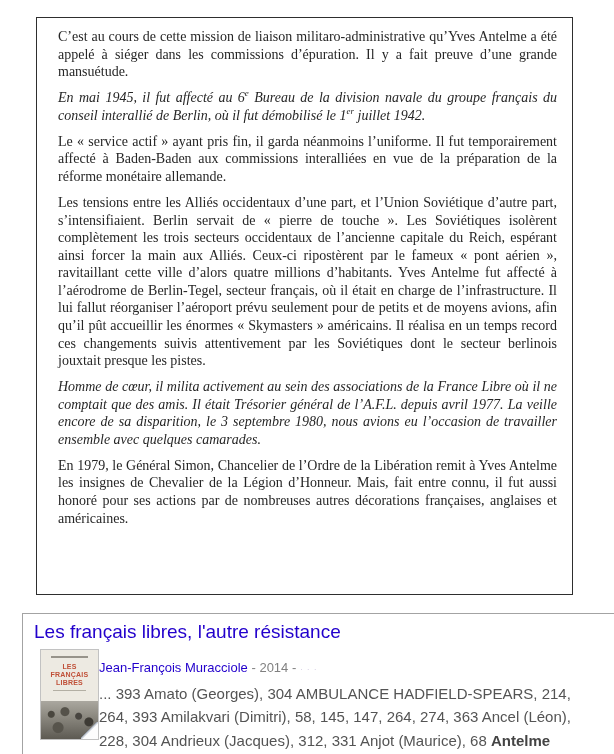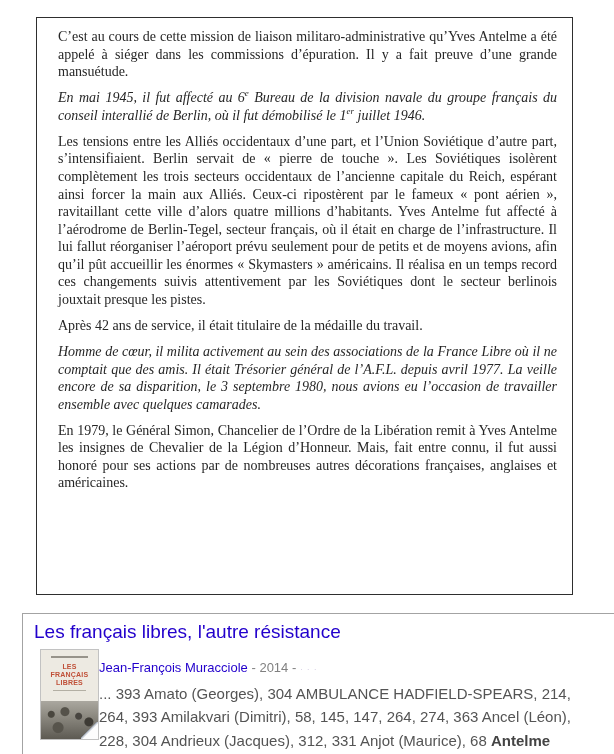--- a/index.html
+++ b/index.html
@@ -145,23 +145,23 @@
     line-height: 1.55;
     color: #545454;
   }
   .snippet b { color: #444444; }
 </style>
 </head>
 <body>
 
 <div class="article-box">
   <p>C’est au cours de cette mission de liaison militaro-administrative qu’Yves Antelme a été appelé à siéger dans les commissions d’épuration. Il y a fait preuve d’une grande mansuétude.</p>
-  <p class="italic"><span>En mai 1945, il fut affecté au 6</span><sup>e</sup><span> Bureau de la division navale du groupe français du conseil interallié de Berlin, où il fut démobilisé le 1</span><sup>er</sup><span> juillet 1946.</span></p>
+  <p class="italic"><span>En mai 1945, il fut affecté au 6</span><sup>e</sup><span> Bureau de la division navale du groupe français du conseil interallié de Berlin, où il fut démobilisé le 1</span><sup>er</sup><span> juillet 1942.</span></p>
+  <p>Le « service actif » ayant pris fin, il garda néanmoins l’uniforme. Il fut temporairement affecté à Baden-Baden aux commissions interalliées en vue de la préparation de la réforme monétaire allemande.</p>
   <p>Les tensions entre les Alliés occidentaux d’une part, et l’Union Soviétique d’autre part, s’intensifiaient. Berlin servait de « pierre de touche ». Les Soviétiques isolèrent complètement les trois secteurs occidentaux de l’ancienne capitale du Reich, espérant ainsi forcer la main aux Alliés. Ceux-ci ripostèrent par le fameux « pont aérien », ravitaillant cette ville d’alors quatre millions d’habitants. Yves Antelme fut affecté à l’aérodrome de Berlin-Tegel, secteur français, où il était en charge de l’infrastructure. Il lui fallut réorganiser l’aéroport prévu seulement pour de petits et de moyens avions, afin qu’il pût accueillir les énormes « Skymasters » américains. Il réalisa en un temps record ces changements suivis attentivement par les Soviétiques dont le secteur berlinois jouxtait presque les pistes.</p>
-  <p>Après 42 ans de service, il était titulaire de la médaille du travail.</p>
   <p class="italic">Homme de cœur, il milita activement au sein des associations de la France Libre où il ne comptait que des amis. Il était Trésorier général de l’A.F.L. depuis avril 1977. La veille encore de sa disparition, le 3 septembre 1980, nous avions eu l’occasion de travailler ensemble avec quelques camarades.</p>
   <p>En 1979, le Général Simon, Chancelier de l’Ordre de la Libération remit à Yves Antelme les insignes de Chevalier de la Légion d’Honneur. Mais, fait entre connu, il fut aussi honoré pour ses actions par de nombreuses autres décorations françaises, anglaises et américaines.</p>
 </div>
 
 <div class="result-card">
 
   <a class="result-title" href="#">Les français libres, l'autre résistance</a>
 
   <div class="result-body">
 

